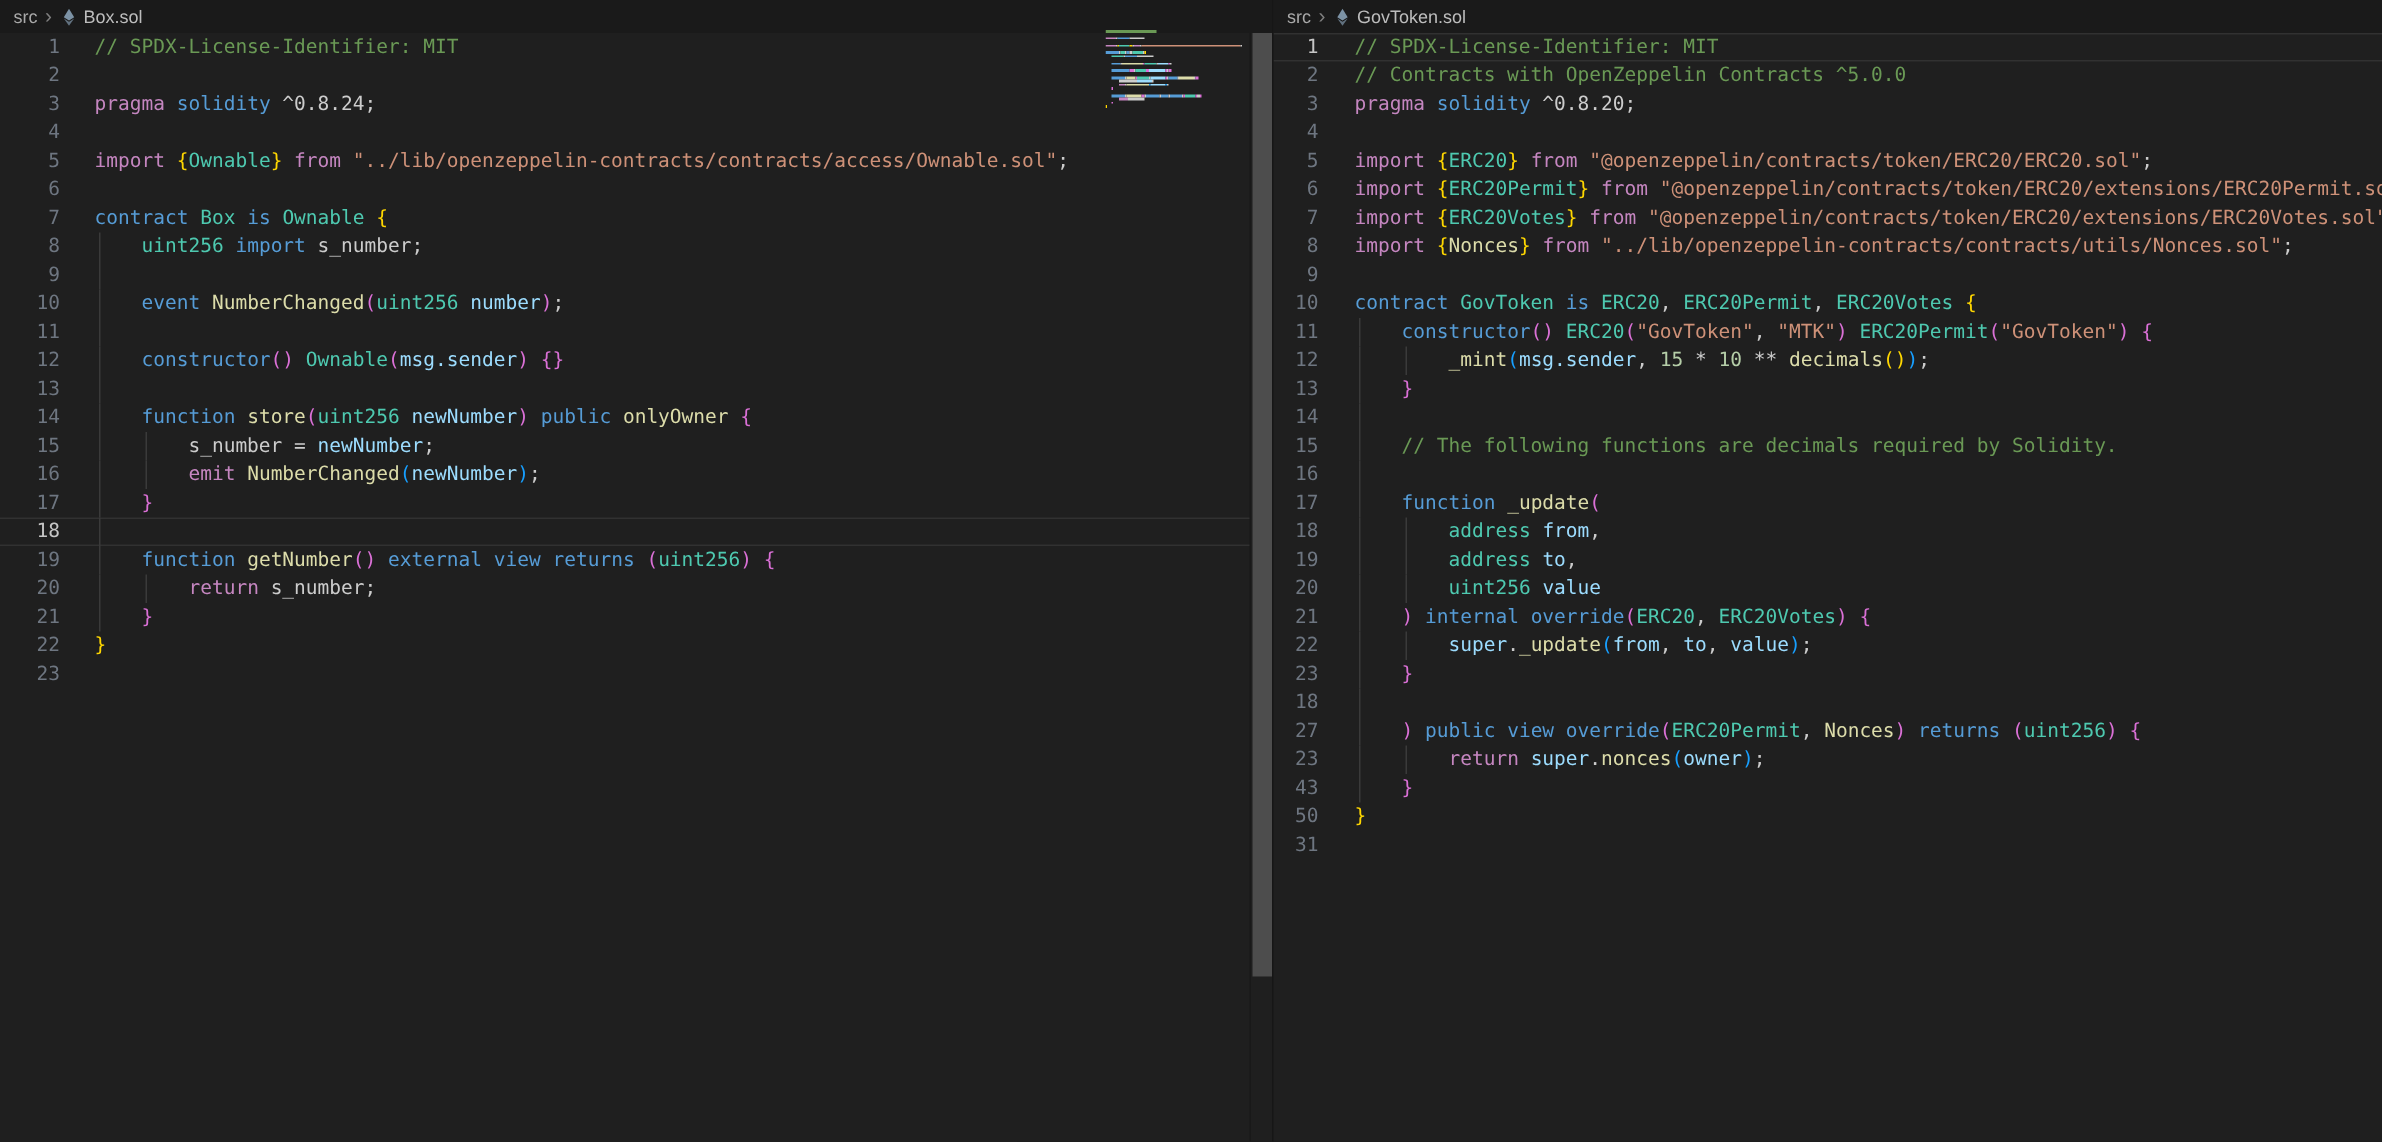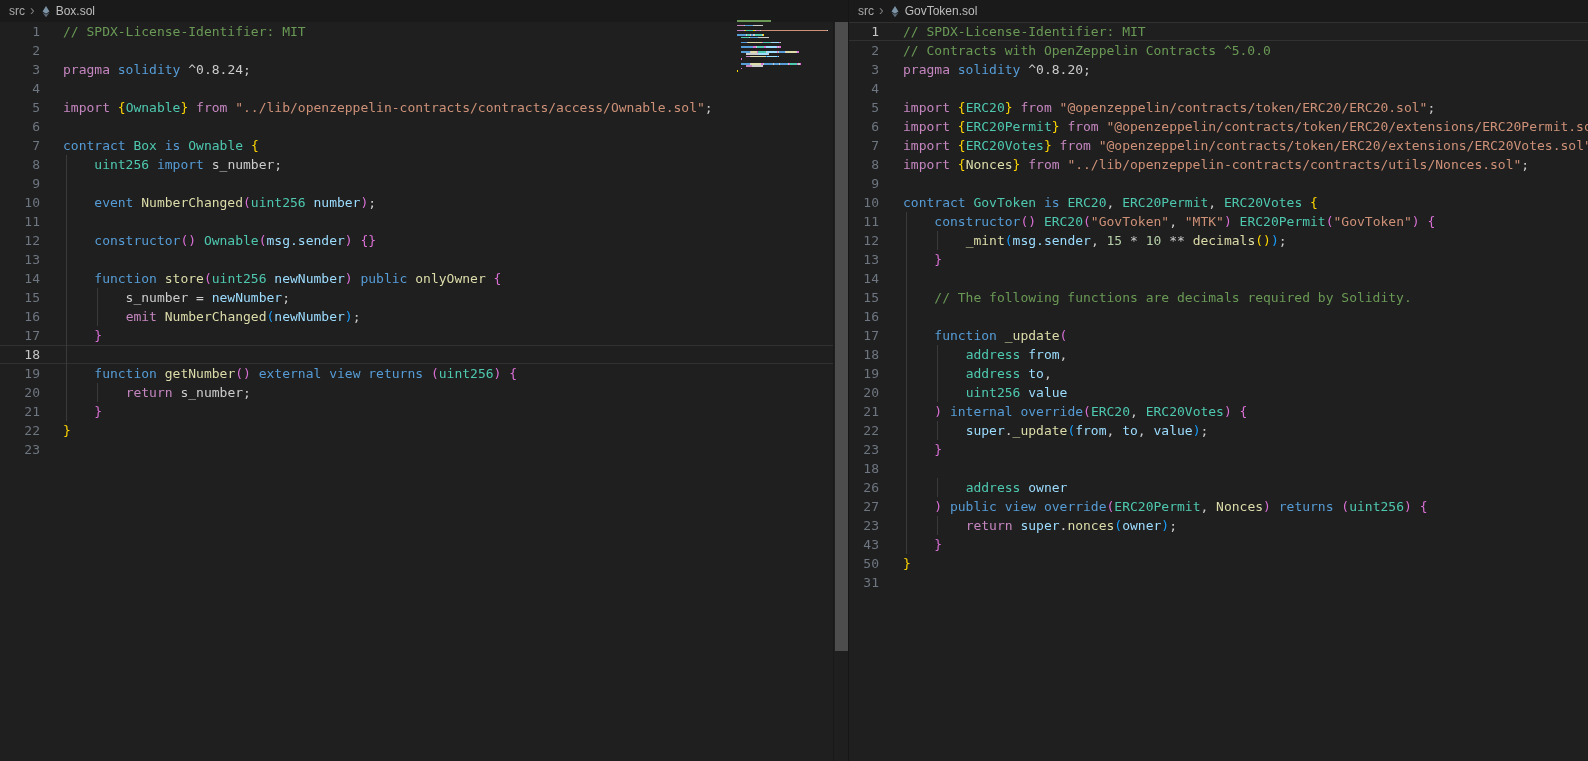--- a/index.html
+++ b/index.html
@@ -281,24 +281,20 @@
       </div>
       <div class="row">
         <span class="ln">23</span>
         <span class="lc"><span class="guide" style="left: 3px;"></span><span style="color: rgb(204, 204, 204);">    </span><span style="color: rgb(218, 112, 214);">}</span></span>
       </div>
       <div class="row">
         <span class="ln">18</span>
         <span class="lc"><span class="guide" style="left: 3px;"></span></span>
       </div>
       <div class="row">
-        <span class="ln">26</span>
-        <span class="lc"><span class="guide" style="left: 3px;"></span><span class="guide" style="left: 34.3px;"></span><span style="color: rgb(204, 204, 204);">        </span><span style="color: rgb(78, 201, 176);">address</span><span style="color: rgb(204, 204, 204);"> </span><span style="color: rgb(156, 220, 254);">owner</span></span>
-      </div>
-      <div class="row">
         <span class="ln">27</span>
         <span class="lc"><span class="guide" style="left: 3px;"></span><span style="color: rgb(204, 204, 204);">    </span><span style="color: rgb(218, 112, 214);">)</span><span style="color: rgb(204, 204, 204);"> </span><span style="color: rgb(86, 156, 214);">public</span><span style="color: rgb(204, 204, 204);"> </span><span style="color: rgb(86, 156, 214);">view</span><span style="color: rgb(204, 204, 204);"> </span><span style="color: rgb(86, 156, 214);">override</span><span style="color: rgb(218, 112, 214);">(</span><span style="color: rgb(78, 201, 176);">ERC20Permit</span><span style="color: rgb(204, 204, 204);">, </span><span style="color: rgb(220, 220, 170);">Nonces</span><span style="color: rgb(218, 112, 214);">)</span><span style="color: rgb(204, 204, 204);"> </span><span style="color: rgb(86, 156, 214);">returns</span><span style="color: rgb(204, 204, 204);"> </span><span style="color: rgb(218, 112, 214);">(</span><span style="color: rgb(78, 201, 176);">uint256</span><span style="color: rgb(218, 112, 214);">)</span><span style="color: rgb(204, 204, 204);"> </span><span style="color: rgb(218, 112, 214);">{</span></span>
       </div>
       <div class="row">
         <span class="ln">23</span>
         <span class="lc"><span class="guide" style="left: 3px;"></span><span class="guide" style="left: 34.3px;"></span><span style="color: rgb(204, 204, 204);">        </span><span style="color: rgb(197, 134, 192);">return</span><span style="color: rgb(204, 204, 204);"> </span><span style="color: rgb(156, 220, 254);">super</span><span style="color: rgb(204, 204, 204);">.</span><span style="color: rgb(220, 220, 170);">nonces</span><span style="color: rgb(23, 159, 255);">(</span><span style="color: rgb(156, 220, 254);">owner</span><span style="color: rgb(23, 159, 255);">)</span><span style="color: rgb(204, 204, 204);">;</span></span>
       </div>
       <div class="row">
         <span class="ln">43</span>
         <span class="lc"><span class="guide" style="left: 3px;"></span><span style="color: rgb(204, 204, 204);">    </span><span style="color: rgb(218, 112, 214);">}</span></span>

